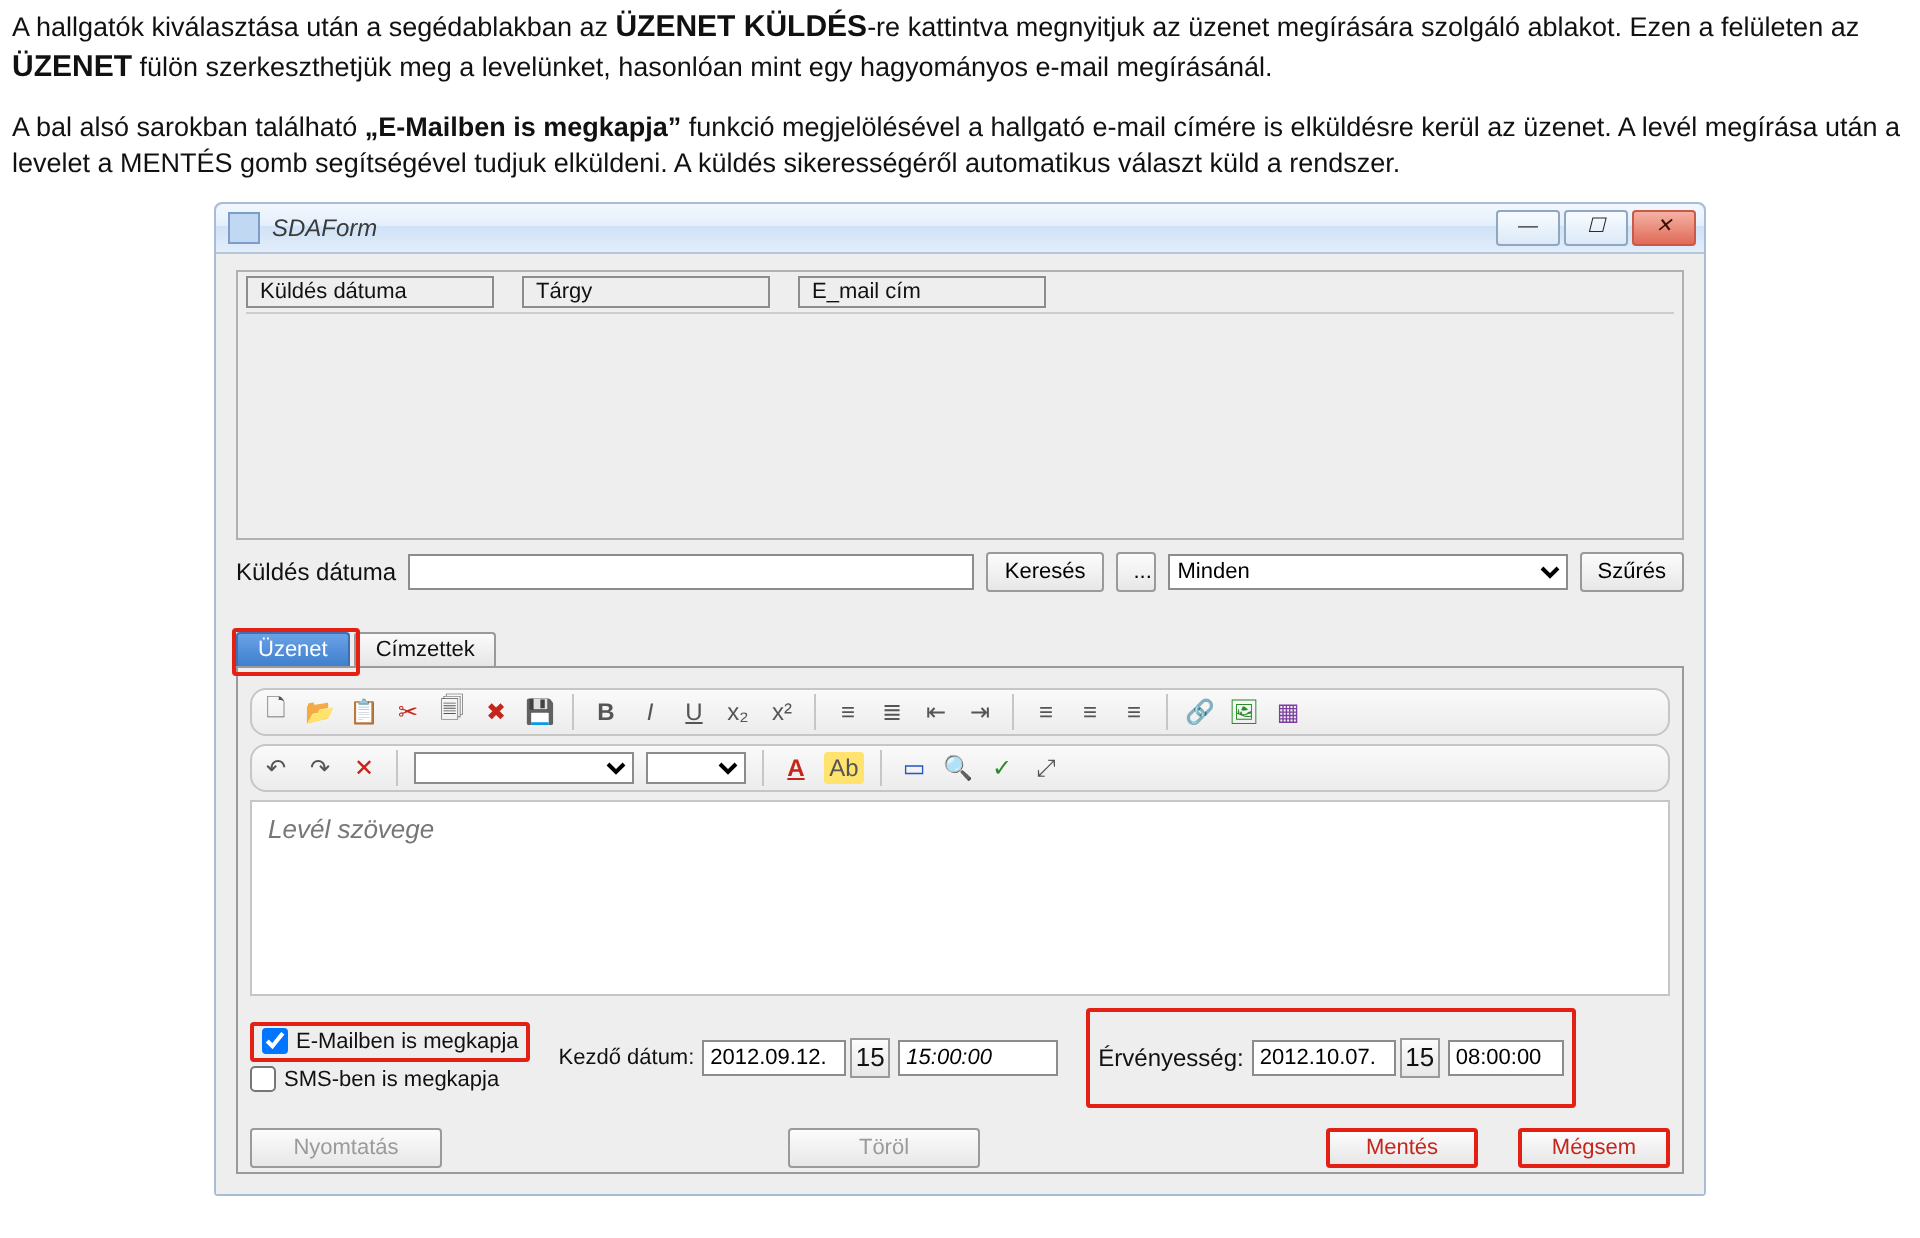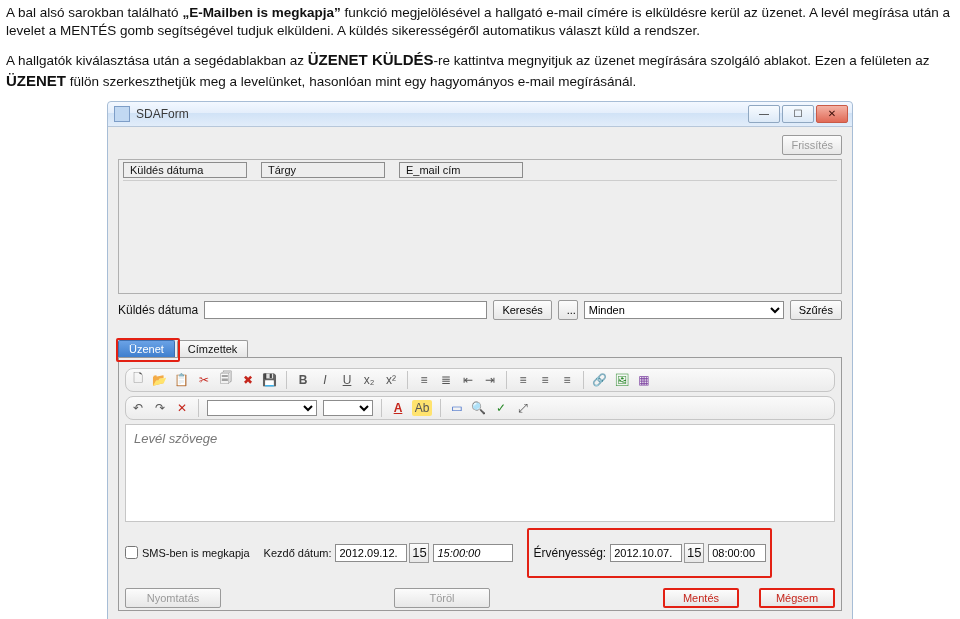--- a/index.html
+++ b/index.html
@@ -4,21 +4,21 @@
 <style>
   html,body{margin:0;padding:0;background:#fff;font-family:"Segoe UI",Tahoma,Arial,sans-serif;font-size:12px;color:#111;}
   .page{width:960px;margin:0 auto;padding:0 6px;box-sizing:border-box;}
   .doc-para{font-size:13.5px;line-height:1.35;margin:4px 0 10px 0;}
   .b{font-weight:700;}
   .big{font-size:15px;}
 
   
   .app-window{width:744px;margin:8px auto 0 auto;border:1px solid #a7bdd6;border-radius:4px 4px 2px 2px;background:#e7edf5;box-shadow:inset 0 0 0 1px #cfe0f3;}
   .titlebar{height:24px;display:flex;align-items:center;justify-content:space-between;padding:0 4px 0 6px;
-    background:linear-gradient(#f3f8ff 0%,#e4eefb 45%,#d0e2f6 46%,#e2edfa 100%);border-bottom:1px solid #b7c7da;border-radius:4px 4px 0 0;}
+    background:linear-gradient(#f3f8ff 0%,#e4eefb 45%,#d0e2f6 46%,#e2edfa 100%);border-bottom:1px solid #b7c7da;border-radius:4px 4px 0 0;font-style:italic;}
   .title-left{display:flex;align-items:center;gap:6px;font-size:12px;color:#3a3a3a;}
   .appicon{width:14px;height:14px;border:1px solid #7d9dc7;background:#c1d8f2;}
   .win-btns{display:flex;gap:2px;}
   .win-btn{width:30px;height:16px;border:1px solid #8fa7c1;border-radius:2px;
     background:linear-gradient(#f7fbff,#dce9f7);display:flex;align-items:center;justify-content:center;color:#2b2b2b;}
   .win-btn.close{background:linear-gradient(#f4b2a4,#e06a57);border-color:#c95a47;color:#3a0d08;}
   .win-glyph{font-size:10px;line-height:1;}
 
   .client{padding:8px 10px 10px 10px;background:#eeeeee;}
 
@@ -77,24 +77,24 @@
   .btn.big-red{border:2px solid #e32013;color:#c5261c;width:76px;text-align:center;}
 
   select.inp{padding:0;}
 </style>
 </head>
 <body>
 
 <div class="page">
 
   <p class="doc-para">
-    <span>A bal alsó sarokban található </span><span class="b">„E-Mailben is megkapja”</span><span> funkció megjelölésével a hallgató e-mail címére is elküldésre kerül az üzenet. A levél megírása után a levelet a MENTÉS gomb segítségével tudjuk elküldeni. A küldés sikerességéről automatikus választ küld a rendszer.</span>
+    <span>A hallgatók kiválasztása után a segédablakban az </span><span class="b big">ÜZENET KÜLDÉS</span><span>-re kattintva megnyitjuk az üzenet megírására szolgáló ablakot. Ezen a felületen az </span><span class="b big">ÜZENET</span><span> fülön szerkeszthetjük meg a levelünket, hasonlóan mint egy hagyományos e-mail megírásánál.</span>
   </p>
   <p class="doc-para">
-    <span>A hallgatók kiválasztása után a segédablakban az </span><span class="b big">ÜZENET KÜLDÉS</span><span>-re kattintva megnyitjuk az üzenet megírására szolgáló ablakot. Ezen a felületen az </span><span class="b big">ÜZENET</span><span> fülön szerkeszthetjük meg a levelünket, hasonlóan mint egy hagyományos e-mail megírásánál.</span>
+    <span>A bal alsó sarokban található </span><span class="b">„E-Mailben is megkapja”</span><span> funkció megjelölésével a hallgató e-mail címére is elküldésre kerül az üzenet. A levél megírása után a levelet a MENTÉS gomb segítségével tudjuk elküldeni. A küldés sikerességéről automatikus választ küld a rendszer.</span>
   </p>
 
   <div class="app-window">
     <div class="titlebar">
       <div class="title-left">
         <div class="appicon"></div>
         <span>SDAForm</span>
       </div>
       <div class="win-btns">
         <div class="win-btn">
@@ -104,23 +104,20 @@
             <span class="win-glyph">☐</span>
           </div>
         <div class="win-btn close">
             <span class="win-glyph">✕</span>
           </div>
       </div>
     </div>
 
     <div class="client">
 
-      <div class="refresh-row">
-        <button class="btn disabled">Frissítés</button>
-      </div>
 
       <div class="headers-box">
         <div class="hdr-row">
           <div class="hdr-cell" style="width:110px">Küldés dátuma</div>
           <div class="hdr-cell" style="width:110px">Tárgy</div>
           <div class="hdr-cell" style="width:110px">E_mail cím</div>
         </div>
         <div class="list-area"></div>
       </div>
 
@@ -190,20 +187,26 @@
             <span class="tb-ico col-blue">▭</span>
             <span class="tb-ico">🔍</span>
             <span class="tb-ico col-green">✓</span>
             <span class="tb-ico">⤢</span>
           </div>
 
           <div class="editor">Levél szövege</div>
 
           <div class="opts-row">
             <div style="display:flex;flex-direction:column;gap:2px">
+              <div class="email-chk-wrap">
+                <label class="chk">
+                  <input type="checkbox" checked="" style="">
+                  <span>E-Mailben is megkapja</span>
+                </label>
+              </div>
               <label class="chk">
                 <input type="checkbox" style="">
                 <span>SMS-ben is megkapja</span>
               </label>
             </div>
 
             <div class="field">
               <label>Kezdő dátum:</label>
               <div class="date-combo">
                 <input class="inp" value="2012.09.12." style="">

